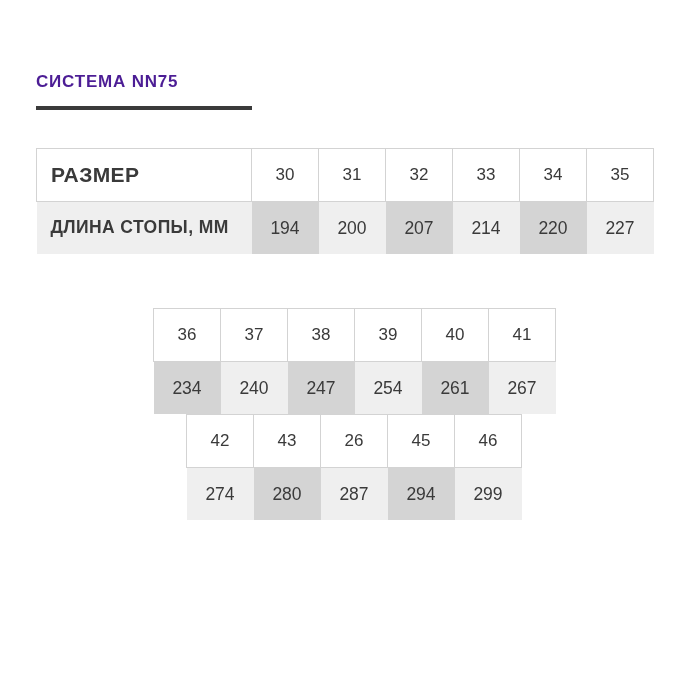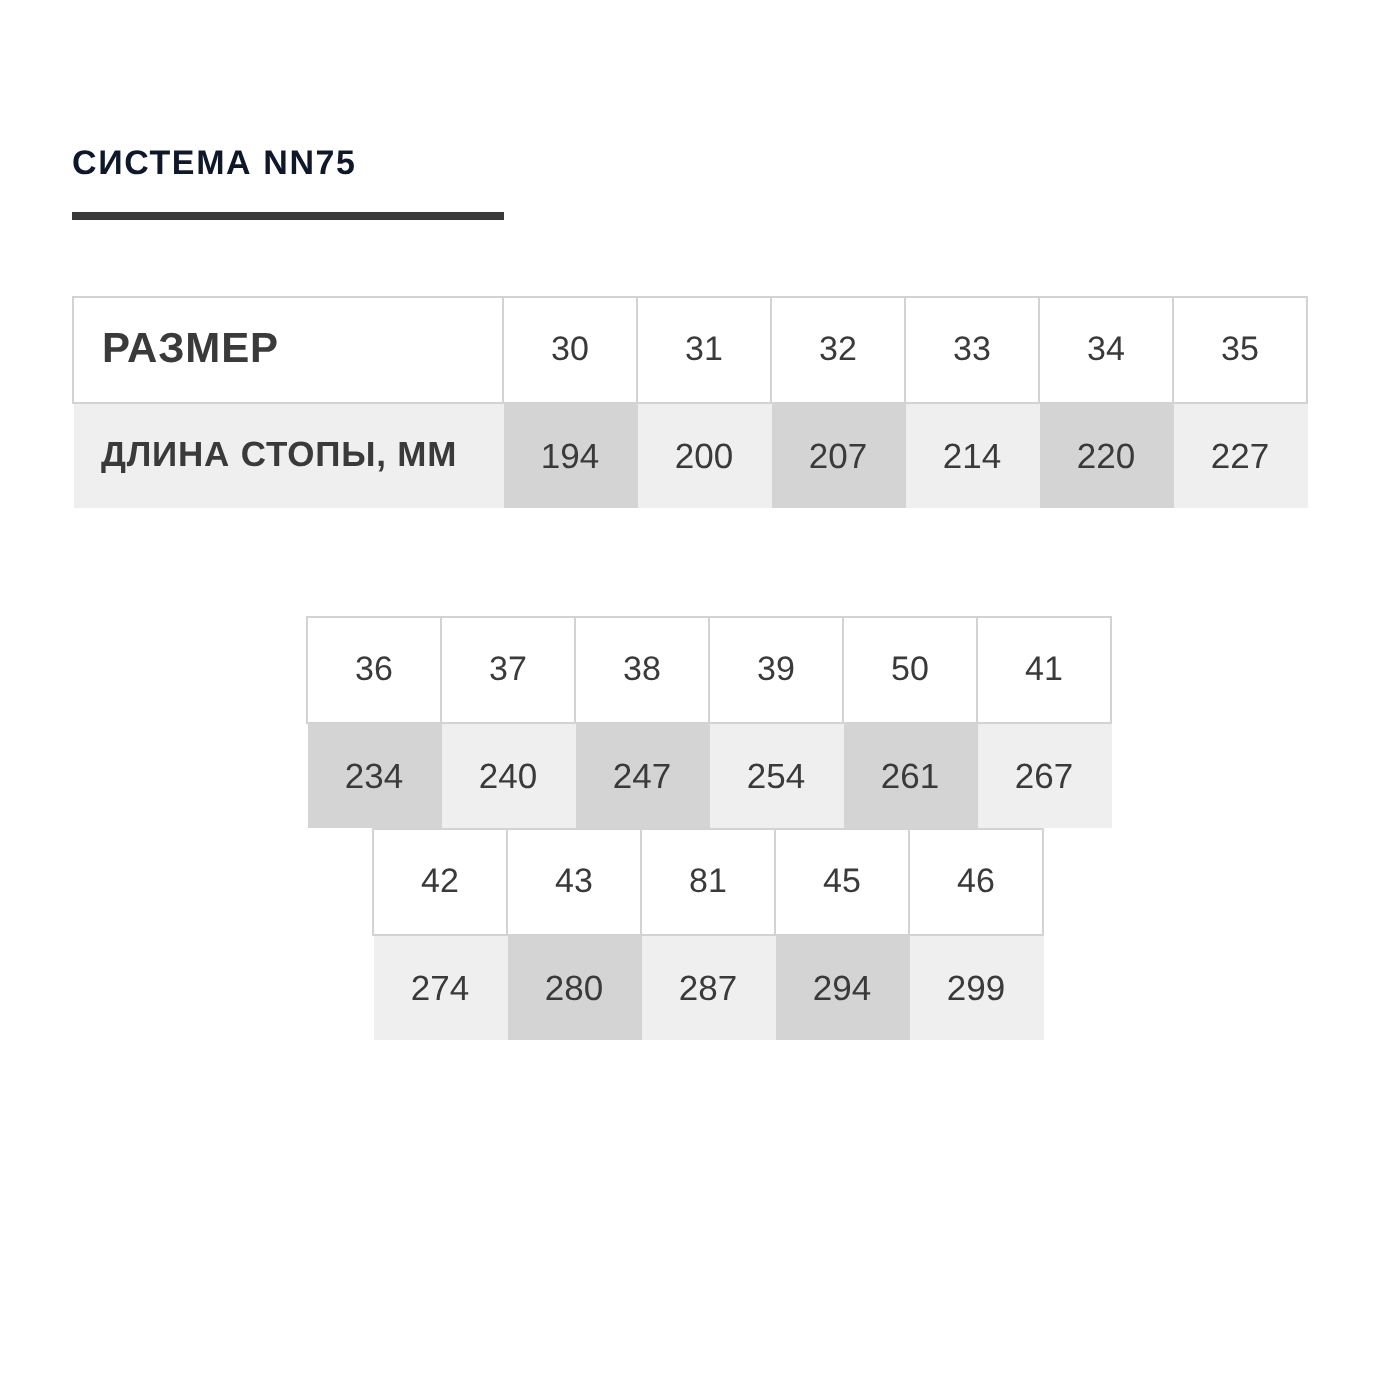--- a/index.html
+++ b/index.html
@@ -28,21 +28,21 @@
     line-height: 1.42;
     color: #333333;
     margin: 0 0 0 0;
     max-width: 460px;
     text-transform: uppercase;
   }
   .subtitle {
     font-size: 17px;
     font-weight: bold;
     letter-spacing: 0.8px;
-    color: #0f172a;
+    color: #4c1d95;
     margin-top: 36px;
     text-transform: uppercase;
   }
   .rule {
     width: 216px;
     height: 4px;
     background: #3a3a3a;
     margin-top: 14px;
   }
 
@@ -137,21 +137,21 @@
         <col class="c-cell">
         <col class="c-cell">
         <col class="c-cell">
     </colgroup>
     <tbody>
       <tr class="sizes">
         <td>36</td>
         <td>37</td>
         <td>38</td>
         <td>39</td>
-        <td>50</td>
+        <td>40</td>
         <td>41</td>
       </tr>
       <tr class="values">
         <td class="shade-dark">234</td>
         <td class="shade-light">240</td>
         <td class="shade-dark">247</td>
         <td class="shade-light">254</td>
         <td class="shade-dark">261</td>
         <td class="shade-light">267</td>
       </tr>
@@ -163,21 +163,21 @@
       <col class="c-cell">
         <col class="c-cell">
         <col class="c-cell">
         <col class="c-cell">
         <col class="c-cell">
     </colgroup>
     <tbody>
       <tr class="sizes">
         <td>42</td>
         <td>43</td>
-        <td>81</td>
+        <td>26</td>
         <td>45</td>
         <td>46</td>
       </tr>
       <tr class="values">
         <td class="shade-light">274</td>
         <td class="shade-dark">280</td>
         <td class="shade-light">287</td>
         <td class="shade-dark">294</td>
         <td class="shade-light">299</td>
       </tr>

